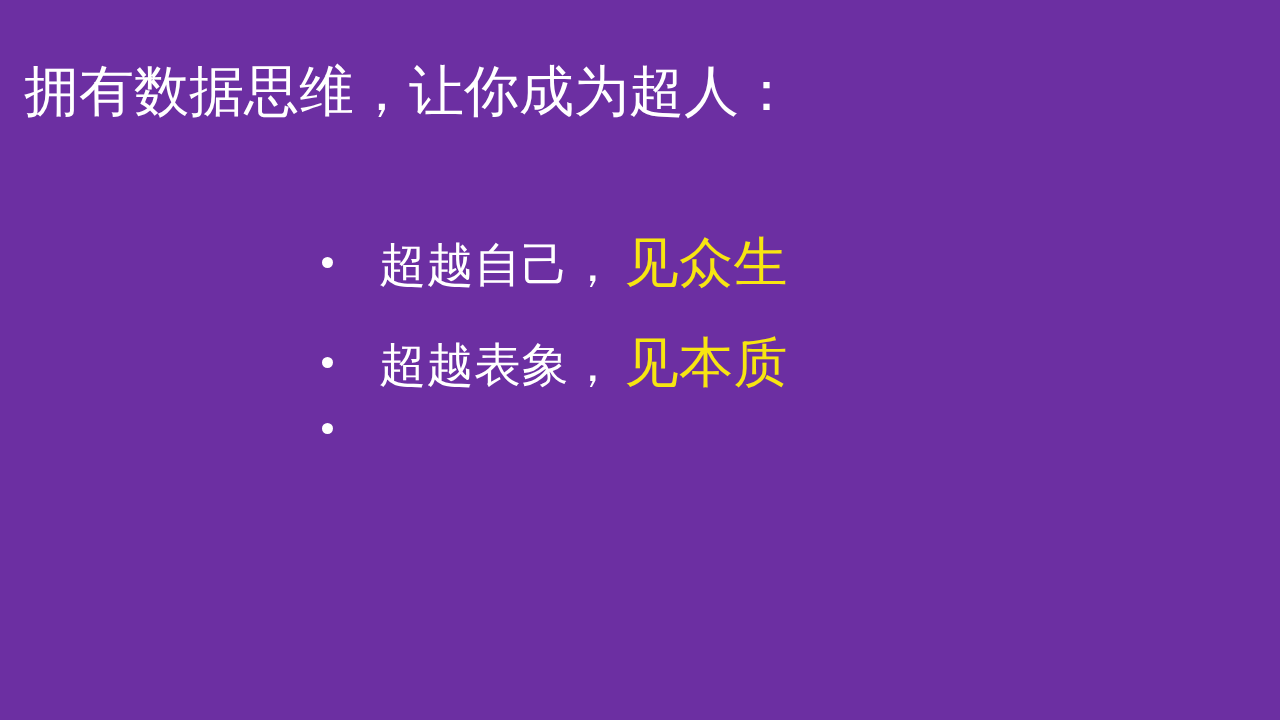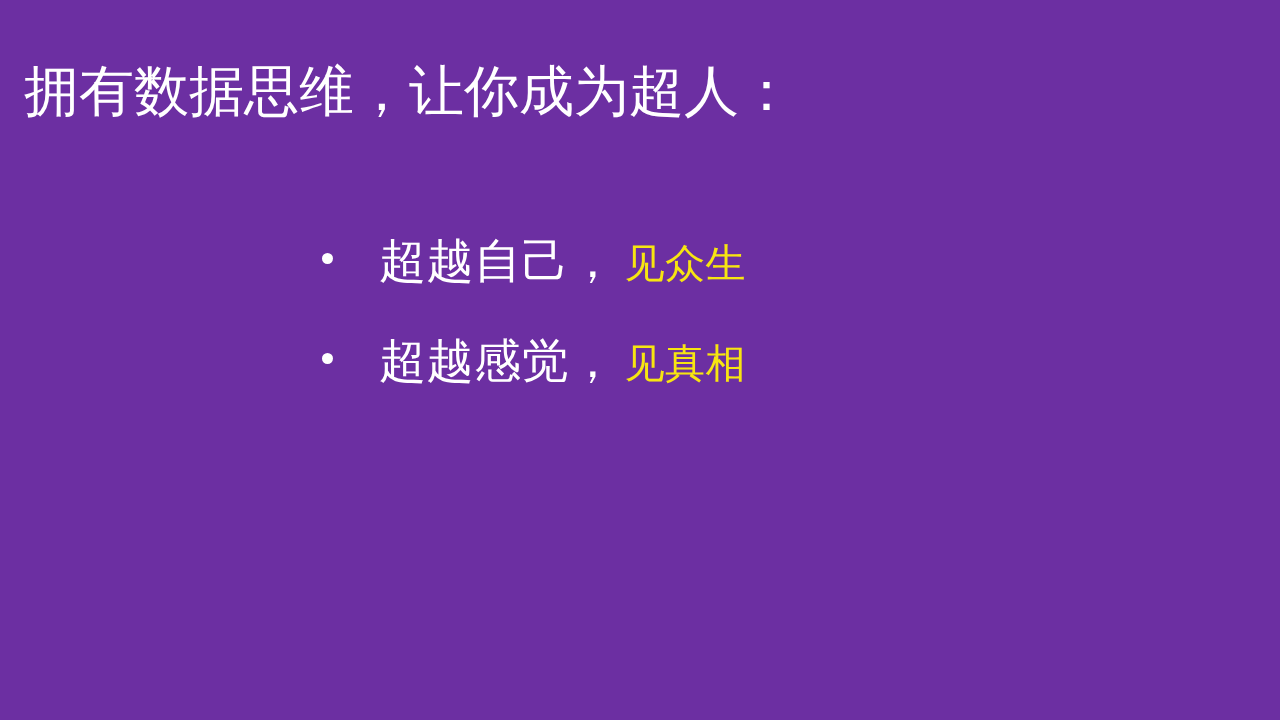--- a/index.html
+++ b/index.html
@@ -68,21 +68,21 @@
 
   .text-plain {
     color: #FFFFFF;
     font-size: 47px;
     line-height: 42px;
     letter-spacing: 0.5px;
   }
 
   .text-accent {
     color: #F7E511;
-    font-size: 40px;
+    font-size: 54px;
     line-height: 54px;
     letter-spacing: 0.5px;
     margin-left: 8px;
   }
 </style>
 </head>
 <body>
 
 <div id="slide" style="background: rgb(108, 47, 162);">
 
@@ -90,22 +90,25 @@
 
   <div id="bullet-list">
 
     <div class="bullet-row">
       <span class="bullet-marker" style="background: rgb(255, 255, 255);"></span>
       <span class="bullet-text">
         <span class="text-plain">超越自己，</span><span class="text-accent" style="color: rgb(247, 229, 17);">见众生</span>
       </span>
     </div>
 
+    <div class="bullet-row">
+      <span class="bullet-marker" style="background: rgb(255, 255, 255);"></span>
+      <span class="bullet-text">
+        <span class="text-plain">超越表象，</span><span class="text-accent" style="color: rgb(247, 229, 17);">见本质</span>
+      </span>
+    </div>
 
     <div class="bullet-row">
       <span class="bullet-marker" style="background: rgb(255, 255, 255);"></span>
-      <span class="bullet-text">
-        <span class="text-plain">超越感觉，</span><span class="text-accent" style="color: rgb(247, 229, 17);">见真相</span>
-      </span>
     </div>
 
   </div>
 </div>
 
 </body></html>

